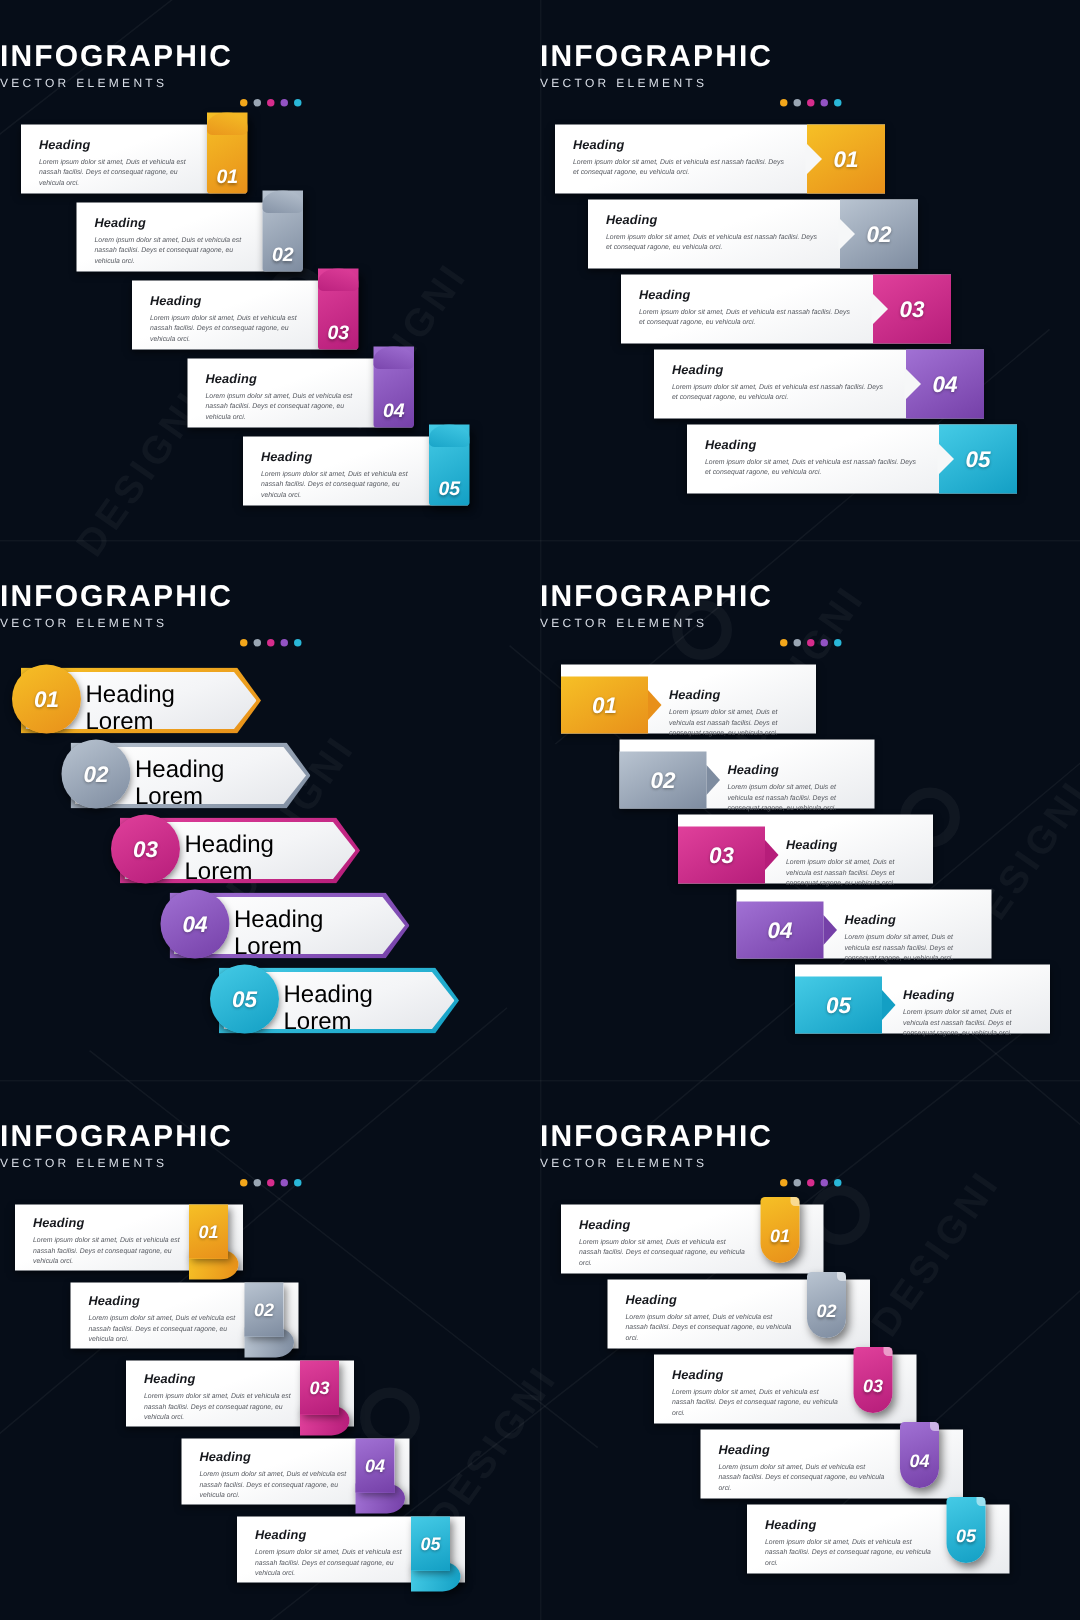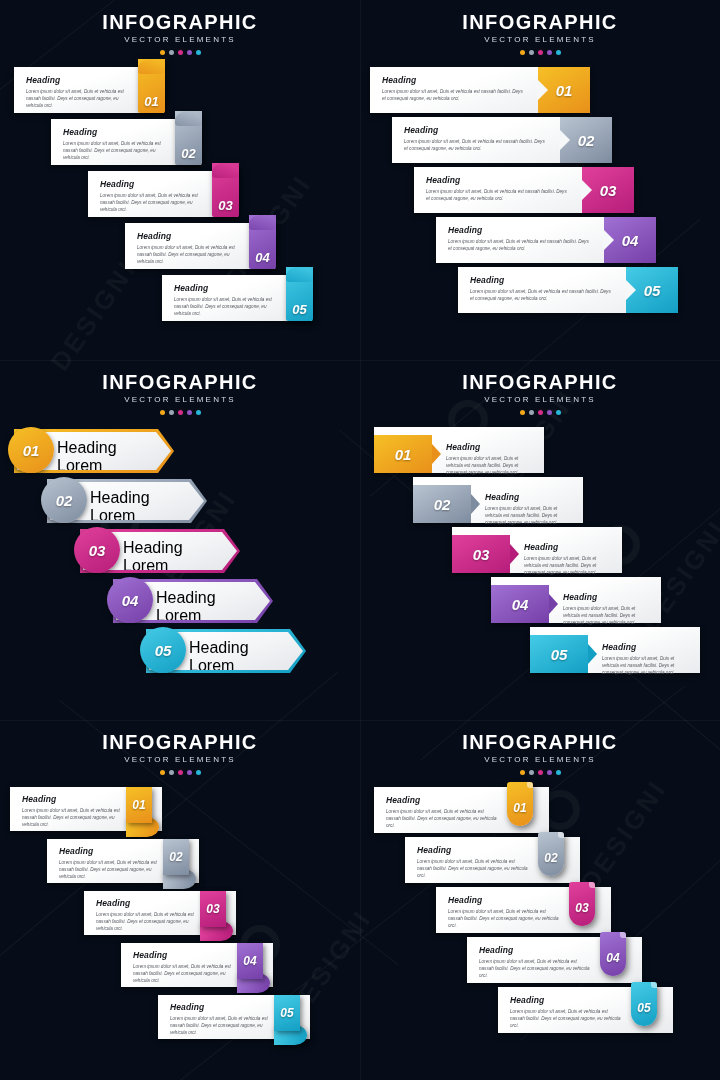--- a/index.html
+++ b/index.html
@@ -66,21 +66,21 @@
     border-radius: 50%;
     pointer-events: none;
   }
 
   .panel {
     position: relative;
     overflow: hidden;
   }
 
   
-  .phead { text-align: center; padding-top: 12px; position: relative; z-index: 3; }
+  .phead { text-align: left; padding-top: 28px; position: relative; z-index: 3; }
   .ptitle {
     color: #ffffff;
     font-size: 20px;
     font-weight: 700;
     letter-spacing: 1.4px;
     line-height: 1;
   }
   .psub {
     color: #d8dde6;
     font-size: 8px;

